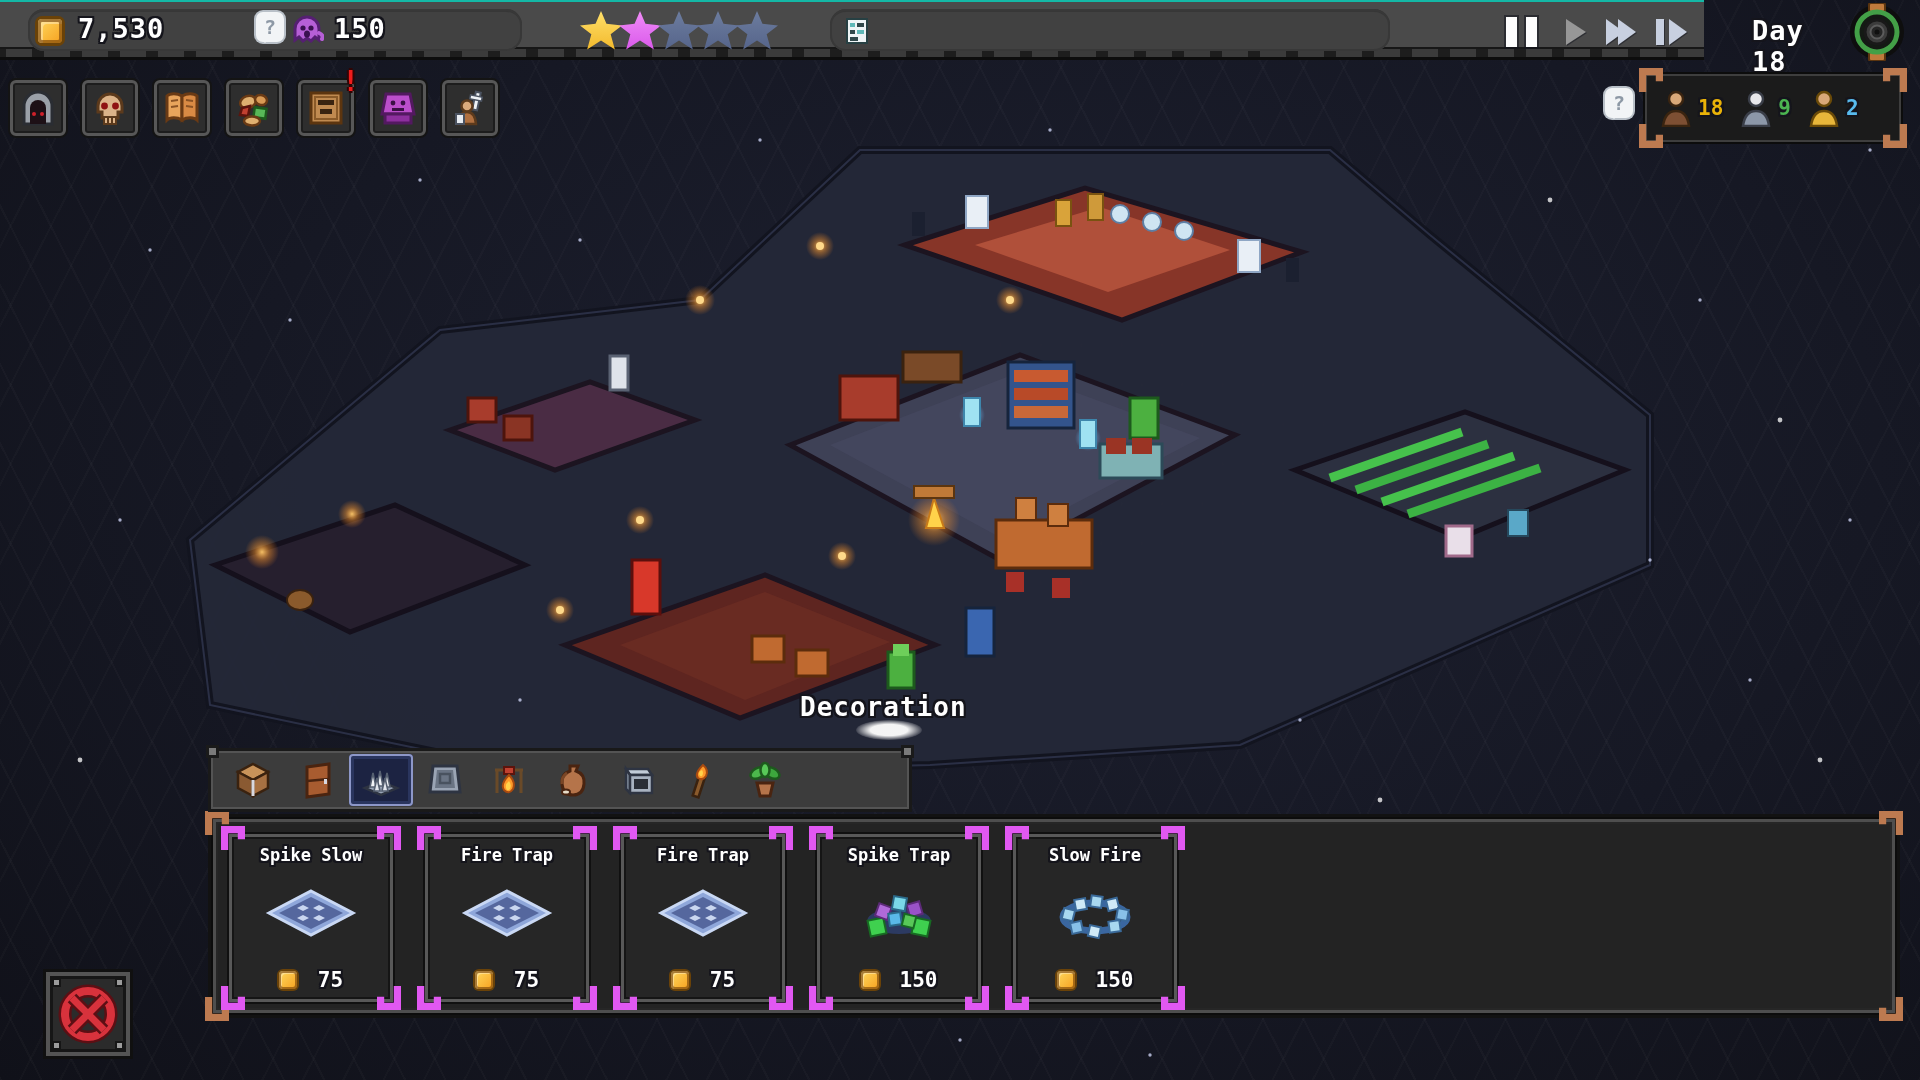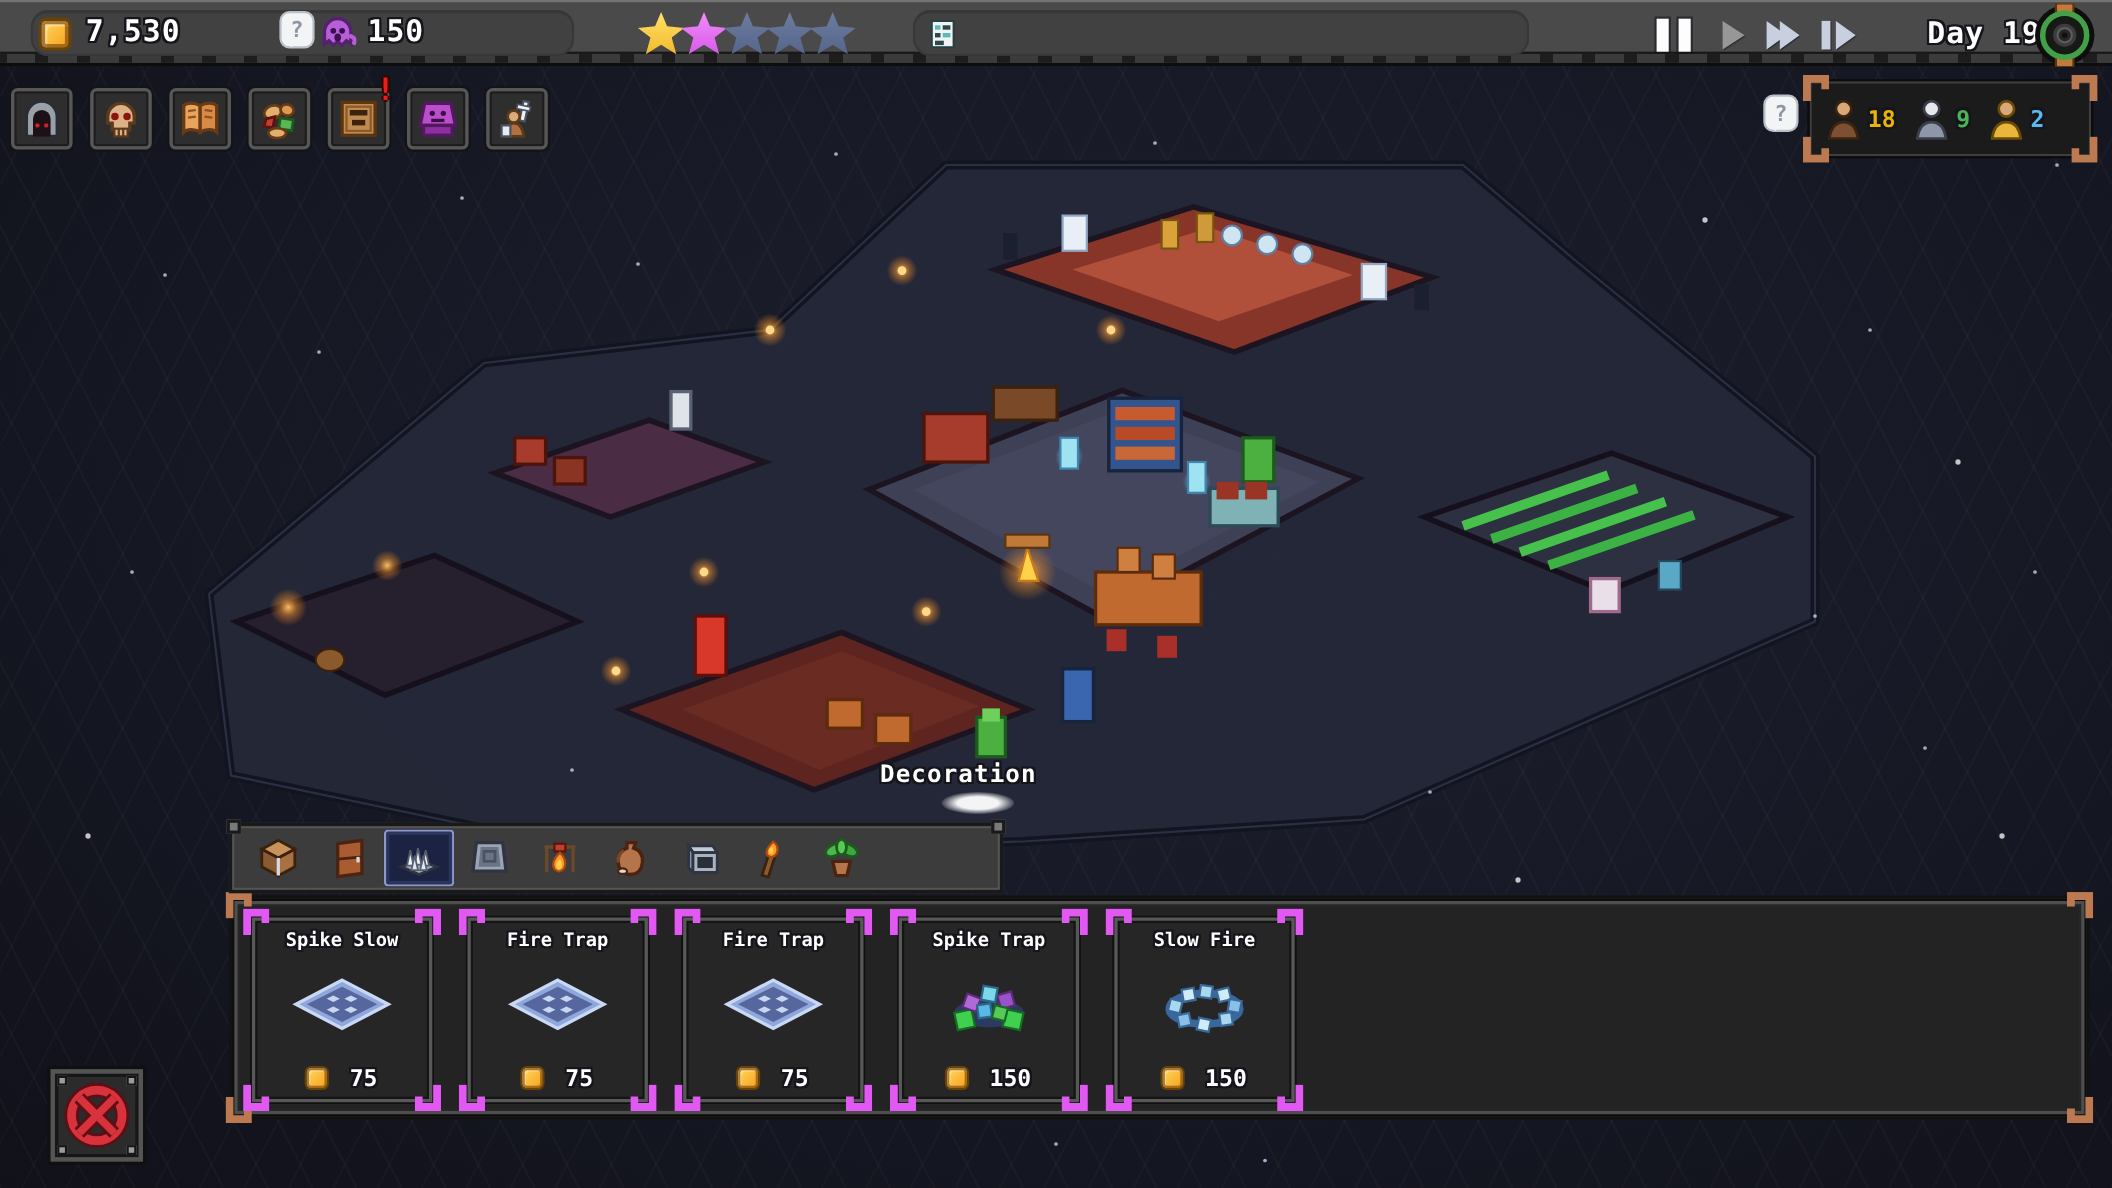--- a/index.html
+++ b/index.html
@@ -12,28 +12,28 @@
   
   .scene { position:absolute; inset:0; z-index:0;
     background:
       repeating-linear-gradient(63deg, rgba(255,255,255,.025) 0 2px, transparent 2px 36px),
       repeating-linear-gradient(-63deg, rgba(255,255,255,.02) 0 2px, transparent 2px 36px),
       radial-gradient(ellipse at 55% 42%, #1d2030 0%, #161824 55%, #101119 100%);
   }
   .scene svg { position:absolute; inset:0; }
 
   .tooltip { position:absolute; left:800px; top:692px; z-index:6; color:#fff;
-    font-size:22px; letter-spacing:1px; }
+    font-size:26px; letter-spacing:1px; }
   .cursor-blob { position:absolute; left:856px; top:720px; width:66px; height:20px; z-index:6;
     background:radial-gradient(ellipse at center, rgba(255,255,255,.95) 0 40%, rgba(200,220,255,0) 75%);
     border-radius:50%; }
 
   
-  .topbar { position:absolute; left:0; top:0; width:1920px; height:60px; z-index:10;
-    background:#4a4a4a; border-top:2px solid #737373; border-bottom:3px solid #0d0d0d; }
+  .topbar { position:absolute; left:0; top:0; width:1704px; height:60px; z-index:10;
+    background:#4a4a4a; border-top:2px solid #14b8a6; border-bottom:3px solid #0d0d0d; }
   .topbar .chain { position:absolute; left:0; right:0; bottom:0; height:10px;
     background:repeating-linear-gradient(90deg, #1d1d1d 0 6px, #3b3b3b 6px 32px, #1d1d1d 32px 38px);
     border-top:2px solid #171717; }
   .pill { position:absolute; top:7px; height:42px; background:#414141; border-radius:16px;
     box-shadow: inset 0 0 0 2px #383838, inset 0 3px 0 rgba(0,0,0,.15); }
   .pill.res { left:28px; width:494px; }
   .pill.quest { left:830px; width:560px; }
 
   .coin { position:absolute; width:24px; height:24px; border-radius:4px;
     background:linear-gradient(135deg,#ffd95e,#f6a01f);
@@ -315,21 +315,21 @@
     </div>
   <div class="playbtn pb-ff">
       <div class="tri"></div>
       <div class="tri"></div>
     </div>
   <div class="playbtn pb-step">
       <div class="bar"></div>
       <div class="tri"></div>
     </div>
 
-  <span class="day ol">Day 19</span>
+  <span class="day ol">Day 18</span>
 
   <svg class="emblem" width="58" height="58" viewBox="0 0 58 58">
     <circle cx="29" cy="29" r="27" fill="#0e0e0e"></circle>
     <rect x="21" y="0" width="16" height="9" rx="2" fill="#c07a3c" stroke="#5c350f" stroke-width="2"></rect>
     <rect x="21" y="49" width="16" height="9" rx="2" fill="#c07a3c" stroke="#5c350f" stroke-width="2"></rect>
     <circle cx="29" cy="29" r="20" fill="#141a14" stroke="#43a047" stroke-width="5"></circle>
     <circle cx="29" cy="29" r="12" fill="#3c3c3c" stroke="#191919" stroke-width="3"></circle>
     <circle cx="29" cy="29" r="6.5" fill="#262626" stroke="#5c5c5c" stroke-width="2"></circle>
     <circle cx="29" cy="29" r="2.5" fill="#101010"></circle>
   </svg>

